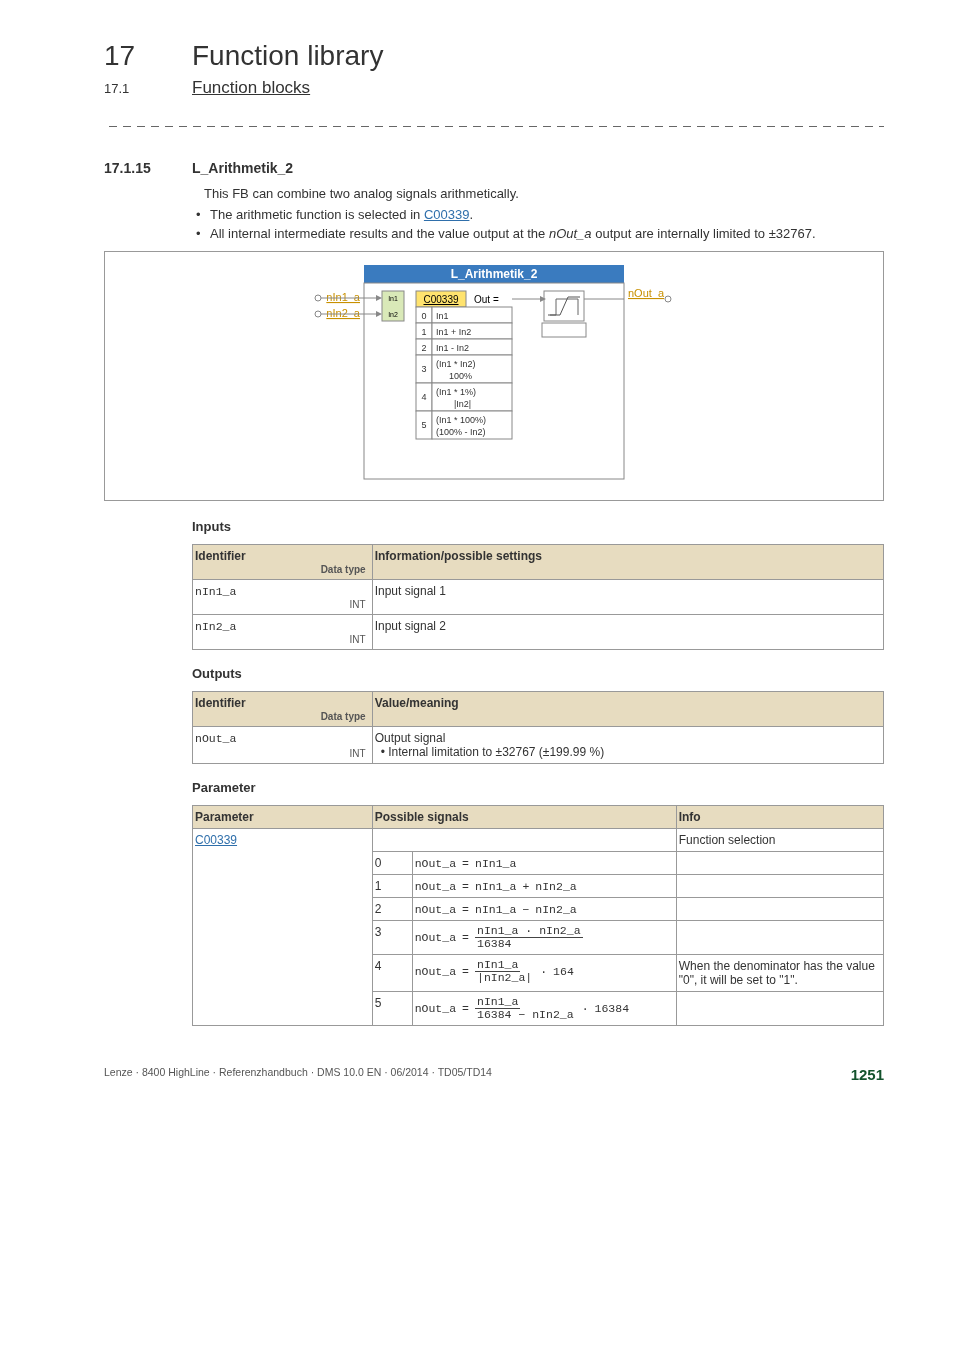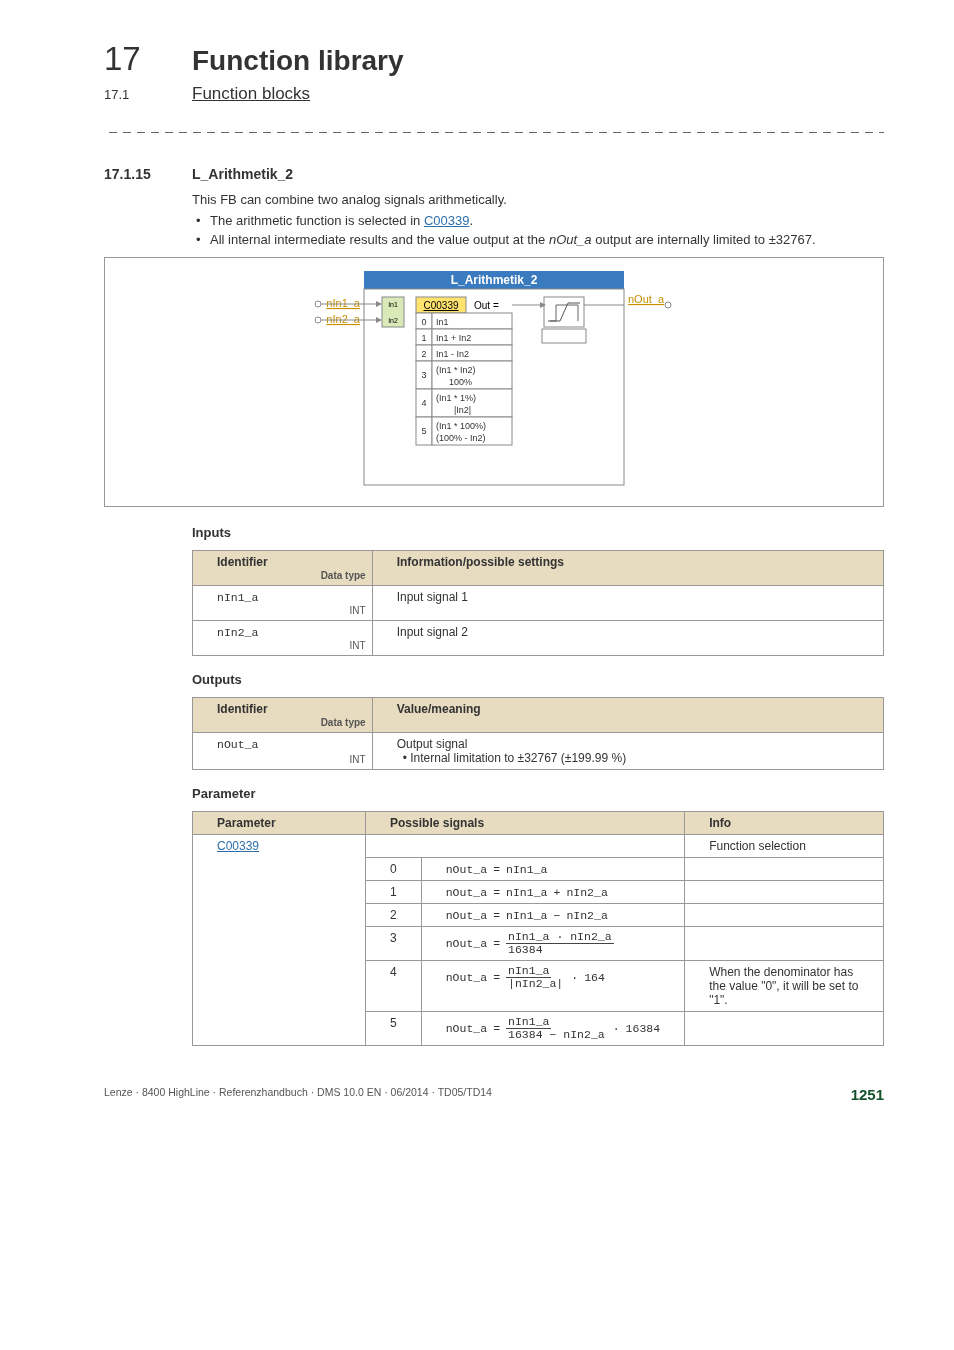--- a/index.html
+++ b/index.html
@@ -6,56 +6,56 @@
     body {
       margin: 0;
       font-family: "Segoe UI", Arial, sans-serif;
       font-size: 13px;
       color: #333;
       background: #fff;
       width: 954px;
       padding: 40px 70px 30px 104px;
     }
     .chapter-line { display: flex; align-items: baseline; margin-bottom: 2px; }
-    .chap-num { font-size: 33px; font-weight: 400; width: 88px; }
-    .chap-title { font-size: 28px; font-weight: 700; }
+    .chap-num { font-size: 28px; font-weight: 400; width: 88px; }
+    .chap-title { font-size: 28px; font-weight: 400; }
     .sub-line { display: flex; align-items: baseline; margin-top: 6px; }
     .sub-num { font-size: 13px; width: 88px; }
     .sub-title { font-size: 17px; text-decoration: underline; }
     .dash-rule {
       margin-top: 22px;
       margin-bottom: 26px;
       border: none;
       height: 14px;
       background-image: repeating-linear-gradient(to right,#666 0 8px,transparent 8px 14px);
       background-size: 14px 1.2px;
       background-repeat: repeat-x;
       background-position: center;
     }
     .sec-row { display: flex; align-items: baseline; }
     .sec-num { font-weight: 700; width: 88px; font-size: 14px; }
     .sec-title { font-weight: 700; font-size: 14px; }
     .indent { margin-left: 88px; }
-    .body-text { margin: 10px 0 6px 0; }
+    .body-text { margin: 10px 0 6px 12px; }
     ul.bullets { margin: 4px 0 4px 0; padding-left: 18px; list-style: none; }
     ul.bullets > li { position: relative; padding-left: 0; margin: 4px 0; }
     ul.bullets > li::before { content: "•"; position: absolute; left: -14px; }
     .link { color: #2f6fab; text-decoration: underline; }
     .ital { font-style: italic; }
     .diagram-frame {
       border: 1px solid #999;
       width: 100%;
       height: 250px;
       margin: 10px 0 18px 0;
       display: flex; align-items: center; justify-content: center;
     }
     .svg-wrap { width: 380px; }
     .h4 { font-weight: 700; margin: 6px 0 10px 0; }
     table.ptable { width: 100%; border-collapse: collapse; font-size: 12px; }
-    table.ptable th, table.ptable td { border: 1px solid #999; padding: 4px 24px; text-align: left; vertical-align: top; }
+    table.ptable th, table.ptable td { border: 1px solid #999; padding: 4px 2px; text-align: left; vertical-align: top; }
     table.ptable th { background: #e7dcc0; font-weight: 700; }
     .dtype { text-align: right; font-size: 10px; color: #555; }
     .idcell { position: relative; padding-bottom: 16px !important; }
     .idcell .dtype-pos { position: absolute; right: 6px; bottom: 4px; }
     .mono { font-family: "Courier New", monospace; font-size: 11.5px; }
     .setting-num { text-align: right; width: 40px; font-family: inherit; }
     .formula { display: inline-flex; align-items: center; gap: 6px; font-family: "Courier New", monospace; font-size: 11.5px; }
     .frac { display: inline-flex; flex-direction: column; align-items: flex-start; line-height: 1.05; }
     .frac .num { border-bottom: 1px solid #444; padding: 0 2px; text-align:center; white-space:nowrap;}
     .frac .den { padding: 0 2px; text-align:center; white-space:nowrap;}

